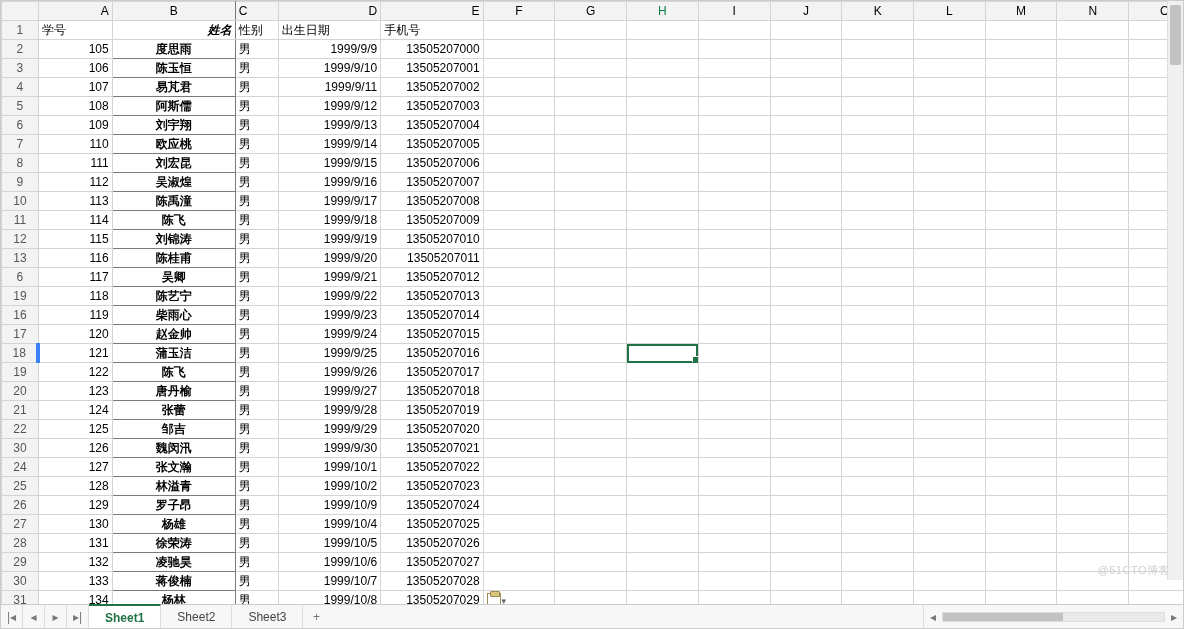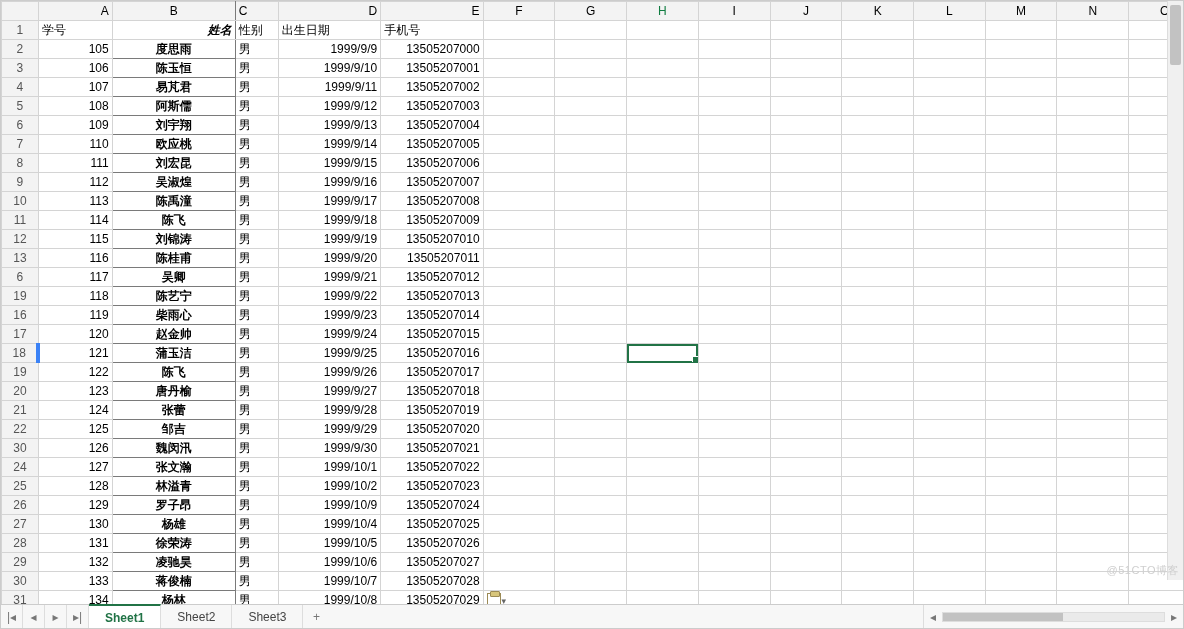--- a/index.html
+++ b/index.html
@@ -41,21 +41,21 @@
   .tabbar .addtab { width: 26px; display: flex; align-items: center; justify-content: center; color: #777; cursor: pointer; }
   .tabbar .spacer { flex: 1; }
   .tabbar .hscroll { width: 260px; display: flex; align-items: center; border-left: 1px solid #ddd; }
   .tabbar .hscroll .arrow { width: 18px; text-align: center; color: #777; cursor: pointer; }
   .tabbar .hscroll .track { flex: 1; height: 10px; background: #eaeaea; position: relative; border: 1px solid #ddd; }
   .tabbar .hscroll .track .thumb { position: absolute; left: 0; top: 0; bottom: 0; width: 120px; background: #c2c2c2; }
   
   .paste-icon { display:inline-block; width:14px; height:14px; border:1px solid #9b8a55; background:#fff; position:relative; vertical-align:middle; }
   .paste-icon::before { content:""; position:absolute; left:2px; top:-3px; width:8px; height:4px; background:#d7c57b; border:1px solid #9b8a55; border-radius:1px;}
   .paste-drop { font-size:9px; color:#666; margin-left:1px;}
-  .watermark { position: absolute; right: 4px; bottom: 26px; font-size: 11px; color: #cfcfcf; letter-spacing: 0.5px; pointer-events: none; }
+  .watermark { position: absolute; right: 13px; bottom: 26px; font-size: 11px; color: #cfcfcf; letter-spacing: 0.5px; pointer-events: none; }
 </style>
 </head>
 <body>
 
 <div class="app">
   <div class="grid-wrap">
     <table class="grid">
       <thead>
         <tr>
           <th class="rowhdr"></th>

